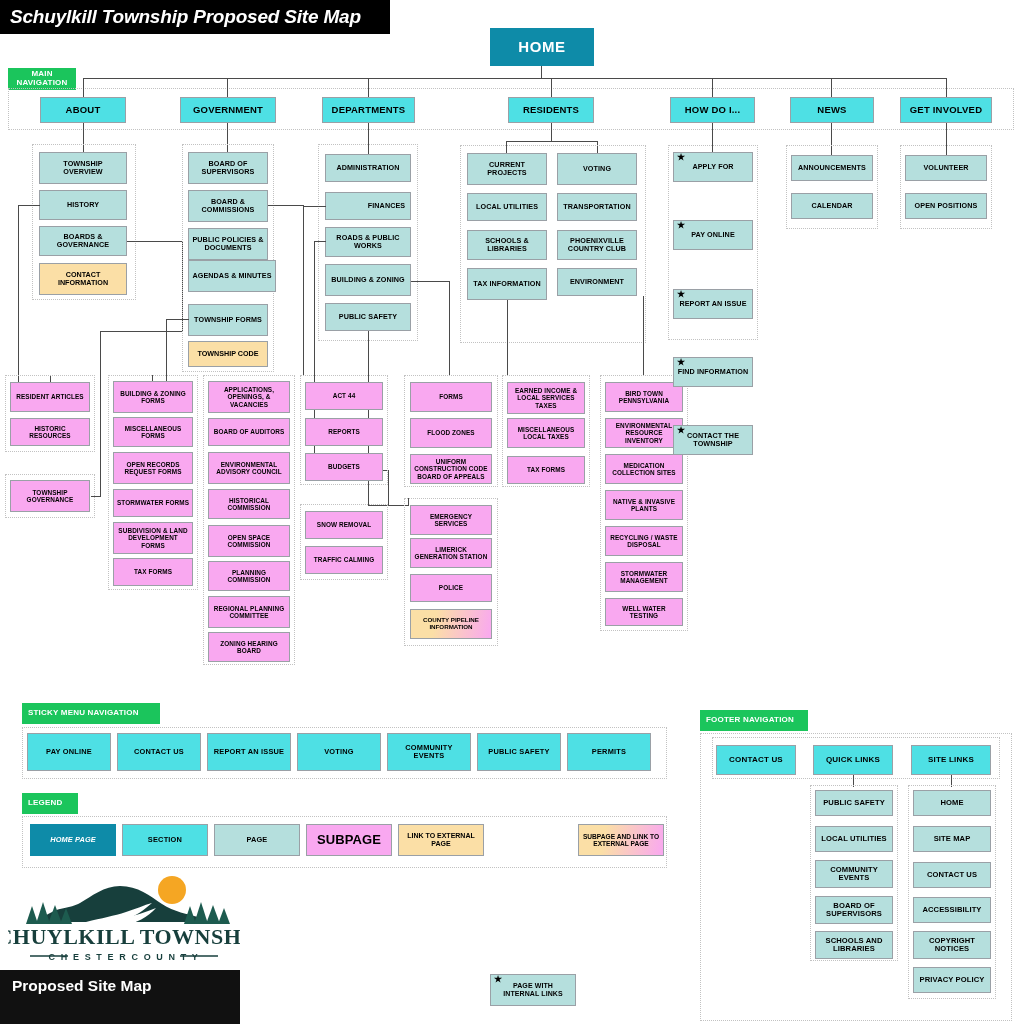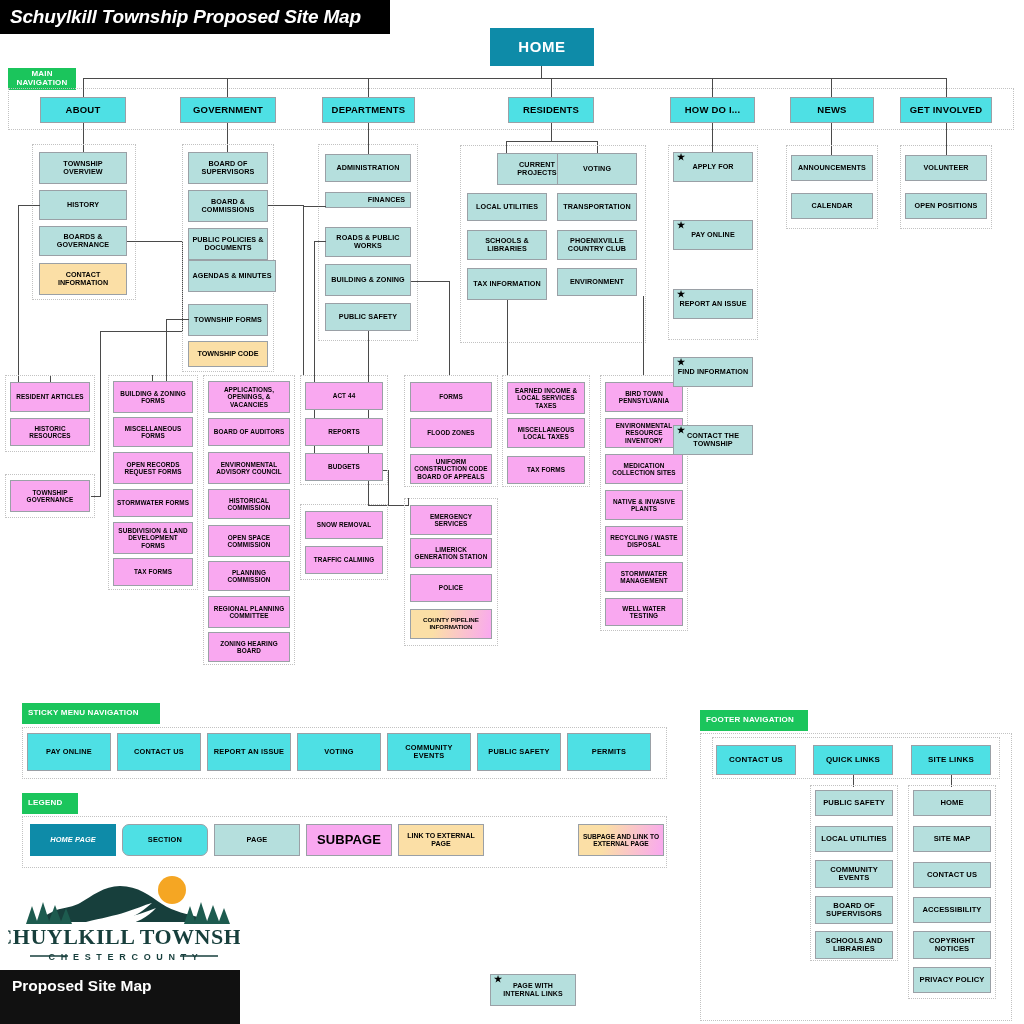--- a/index.html
+++ b/index.html
@@ -178,21 +178,21 @@
   <div class="box subpage" style="left:208px;top:418px;width:82px;height:28px;">BOARD OF AUDITORS</div>
   <div class="box subpage" style="left:208px;top:452px;width:82px;height:32px;">ENVIRONMENTAL ADVISORY COUNCIL</div>
   <div class="box subpage" style="left:208px;top:489px;width:82px;height:30px;">HISTORICAL COMMISSION</div>
   <div class="box subpage" style="left:208px;top:525px;width:82px;height:32px;">OPEN SPACE COMMISSION</div>
   <div class="box subpage" style="left:208px;top:561px;width:82px;height:30px;">PLANNING COMMISSION</div>
   <div class="box subpage" style="left:208px;top:596px;width:82px;height:32px;">REGIONAL PLANNING COMMITTEE</div>
   <div class="box subpage" style="left:208px;top:632px;width:82px;height:30px;">ZONING HEARING BOARD</div>
 
   <div class="frame" style="left:318px;top:144px;width:100px;height:197px;"></div>
   <div class="box page" style="left:325px;top:154px;width:86px;height:28px;">ADMINISTRATION</div>
-  <div class="box page" style="left:325px;top:192px;width:86px;height:16px;padding-left:40px;">FINANCES</div>
+  <div class="box page" style="left:325px;top:192px;width:86px;height:28px;padding-left:40px;">FINANCES</div>
   <div class="box page" style="left:325px;top:227px;width:86px;height:30px;">ROADS &amp; PUBLIC WORKS</div>
   <div class="box page" style="left:325px;top:264px;width:86px;height:32px;">BUILDING &amp; ZONING</div>
   <div class="box page" style="left:325px;top:303px;width:86px;height:28px;">PUBLIC SAFETY</div>
 
   <div class="ln lnh" style="left:303px;top:206px;width:23px;"></div>
   <div class="ln lnv" style="left:303px;top:206px;height:169px;"></div>
 
   <div class="ln lnh" style="left:314px;top:241px;width:12px;"></div>
   <div class="ln lnv" style="left:314px;top:241px;height:229px;"></div>
   <div class="ln lnh" style="left:314px;top:470px;width:74px;"></div>
@@ -219,21 +219,21 @@
   <div class="box subpage" style="left:410px;top:418px;width:82px;height:30px;">FLOOD ZONES</div>
   <div class="box subpage" style="left:410px;top:454px;width:82px;height:30px;">UNIFORM CONSTRUCTION CODE BOARD OF APPEALS</div>
 
   <div class="frame" style="left:404px;top:498px;width:94px;height:148px;"></div>
   <div class="box subpage" style="left:410px;top:505px;width:82px;height:30px;">EMERGENCY SERVICES</div>
   <div class="box subpage" style="left:410px;top:538px;width:82px;height:30px;">LIMERICK GENERATION STATION</div>
   <div class="box subpage" style="left:410px;top:574px;width:82px;height:28px;">POLICE</div>
   <div class="box subext" style="left:410px;top:609px;width:82px;height:30px;">COUNTY PIPELINE INFORMATION</div>
 
   <div class="frame" style="left:460px;top:145px;width:186px;height:198px;"></div>
-  <div class="box page" style="left:467px;top:153px;width:80px;height:32px;margin-left:30px;">CURRENT PROJECTS</div>
+  <div class="box page" style="left:467px;top:153px;width:80px;height:32px;">CURRENT PROJECTS</div>
   <div class="box page" style="left:467px;top:193px;width:80px;height:28px;">LOCAL UTILITIES</div>
   <div class="box page" style="left:467px;top:230px;width:80px;height:30px;">SCHOOLS &amp; LIBRARIES</div>
   <div class="box page" style="left:467px;top:268px;width:80px;height:32px;">TAX INFORMATION</div>
   <div class="box page" style="left:557px;top:153px;width:80px;height:32px;">VOTING</div>
   <div class="box page" style="left:557px;top:193px;width:80px;height:28px;">TRANSPORTATION</div>
   <div class="box page" style="left:557px;top:230px;width:80px;height:30px;">PHOENIXVILLE COUNTRY CLUB</div>
   <div class="box page" style="left:557px;top:268px;width:80px;height:28px;">ENVIRONMENT</div>
 
   <div class="ln lnv" style="left:507px;top:300px;height:75px;"></div>
   <div class="ln lnv" style="left:643px;top:296px;height:79px;"></div>
@@ -288,21 +288,21 @@
   <div class="box section" style="left:117px;top:733px;width:84px;height:38px;font-size:7.4px;">CONTACT US</div>
   <div class="box section" style="left:207px;top:733px;width:84px;height:38px;font-size:7.4px;">REPORT AN ISSUE</div>
   <div class="box section" style="left:297px;top:733px;width:84px;height:38px;font-size:7.4px;">VOTING</div>
   <div class="box section" style="left:387px;top:733px;width:84px;height:38px;font-size:7.4px;">COMMUNITY EVENTS</div>
   <div class="box section" style="left:477px;top:733px;width:84px;height:38px;font-size:7.4px;">PUBLIC SAFETY</div>
   <div class="box section" style="left:567px;top:733px;width:84px;height:38px;font-size:7.4px;">PERMITS</div>
 
   <div class="glabel left" style="left:22px;top:793px;width:56px;height:21px;">LEGEND</div>
   <div class="frame" style="left:22px;top:816px;width:645px;height:52px;"></div>
   <div class="box home" style="left:30px;top:824px;width:86px;height:32px;font-size:7.4px;letter-spacing:.1px;font-style:italic;">HOME PAGE</div>
-  <div class="box section" style="left:122px;top:824px;width:86px;height:32px;font-size:7.4px;border-radius:7px;">SECTION</div>
+  <div class="box section" style="left:122px;top:824px;width:86px;height:32px;font-size:7.4px;">SECTION</div>
   <div class="box page" style="left:214px;top:824px;width:86px;height:32px;font-size:7.4px;">PAGE</div>
   <div class="box subpage" style="left:306px;top:824px;width:86px;height:32px;font-size:13px;">SUBPAGE</div>
   <div class="box extlink" style="left:398px;top:824px;width:86px;height:32px;font-size:7px;">LINK TO EXTERNAL PAGE</div>
   <div class="box page star-box" style="left:490px;top:824px;width:86px;height:32px;font-size:7px;">
     <span class="star">★</span>
     <span>PAGE WITH INTERNAL LINKS</span>
   </div>
   <div class="box subext" style="left:578px;top:824px;width:86px;height:32px;font-size:6.6px;">SUBPAGE AND LINK TO EXTERNAL PAGE</div>
 
   <div class="glabel left" style="left:700px;top:710px;width:108px;height:21px;">FOOTER NAVIGATION</div>

